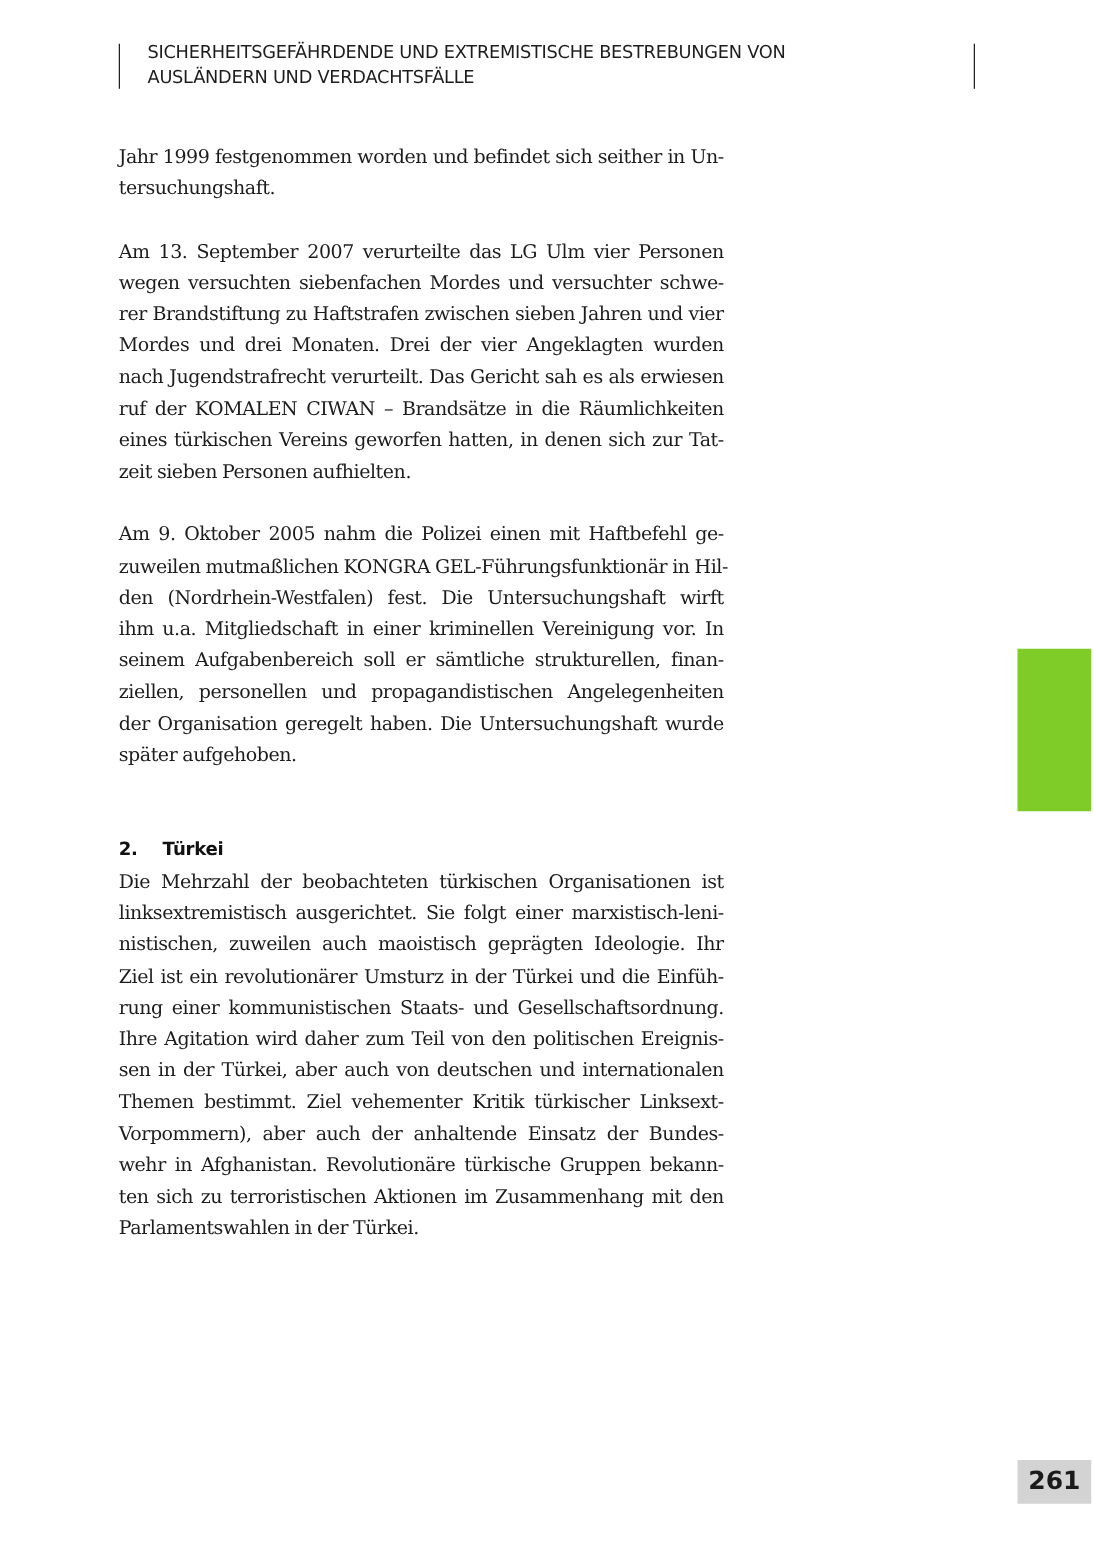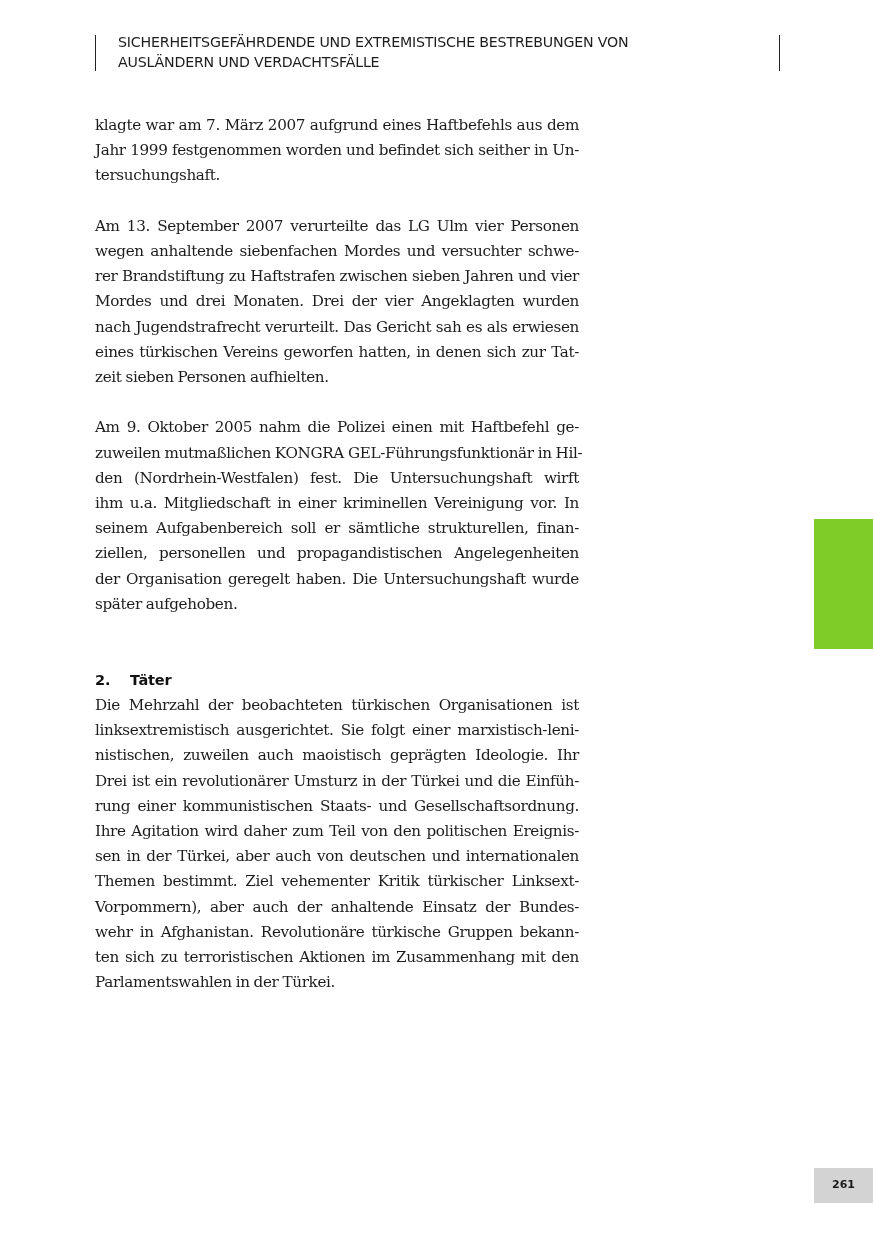--- a/index.html
+++ b/index.html
@@ -91,50 +91,50 @@
     }
     .page-number {
       position: absolute;
       left: 814px;
       top: 1168px;
       width: 59px;
       height: 35px;
       background: #d3d3d3;
       font-family: "DejaVu Sans", sans-serif;
       font-weight: bold;
-      font-size: 11px;
+      font-size: 20px;
       line-height: 33px;
       text-align: center;
       color: #1a1a1a;
     }
   </style>
 </head>
 <body>
 
 <div class="header">
   <div class="header-title"><span>SICHERHEITSGEFÄHRDENDE UND EXTREMISTISCHE BESTREBUNGEN VON</span>
 <span>AUSLÄNDERN UND VERDACHTSFÄLLE</span></div>
 </div>
 
 <div class="body-text">
 
   <p class="para">
-    <span class="line">klagte war am 7. März 2007 aufgrund eines Haftbefehls aus dem</span>
     <span class="line">Jahr 1999 festgenommen worden und befindet sich seither in Un-</span>
     <span class="line last">tersuchungshaft.</span>
   </p>
 
   <div class="gap"></div>
 
   <p class="para">
     <span class="line">Am 13. September 2007 verurteilte das LG Ulm vier Personen</span>
-    <span class="line">wegen anhaltende siebenfachen Mordes und versuchter schwe-</span>
+    <span class="line">wegen versuchten siebenfachen Mordes und versuchter schwe-</span>
     <span class="line">rer Brandstiftung zu Haftstrafen zwischen sieben Jahren und vier</span>
     <span class="line">Mordes und drei Monaten. Drei der vier Angeklagten wurden</span>
     <span class="line">nach Jugendstrafrecht verurteilt. Das Gericht sah es als erwiesen</span>
+    <span class="line">ruf der KOMALEN CIWAN – Brandsätze in die Räumlichkeiten</span>
     <span class="line">eines türkischen Vereins geworfen hatten, in denen sich zur Tat-</span>
     <span class="line last">zeit sieben Personen aufhielten.</span>
   </p>
 
   <div class="gap"></div>
 
   <p class="para">
     <span class="line">Am 9. Oktober 2005 nahm die Polizei einen mit Haftbefehl ge-</span>
     <span class="line">zuweilen mutmaßlichen KONGRA GEL-Führungsfunktionär in Hil-</span>
     <span class="line">den (Nordrhein-Westfalen) fest. Die Untersuchungshaft wirft</span>
@@ -142,28 +142,28 @@
     <span class="line">seinem Aufgabenbereich soll er sämtliche strukturellen, finan-</span>
     <span class="line">ziellen, personellen und propagandistischen Angelegenheiten</span>
     <span class="line">der Organisation geregelt haben. Die Untersuchungshaft wurde</span>
     <span class="line last">später aufgehoben.</span>
   </p>
 
   <div class="gap-big"></div>
 
   <h2 class="section-heading">
     <span class="num">2.</span>
-    <span>Täter</span>
+    <span>Türkei</span>
   </h2>
 
   <p class="para">
     <span class="line">Die Mehrzahl der beobachteten türkischen Organisationen ist</span>
     <span class="line">linksextremistisch ausgerichtet. Sie folgt einer marxistisch-leni-</span>
     <span class="line">nistischen, zuweilen auch maoistisch geprägten Ideologie. Ihr</span>
-    <span class="line">Drei ist ein revolutionärer Umsturz in der Türkei und die Einfüh-</span>
+    <span class="line">Ziel ist ein revolutionärer Umsturz in der Türkei und die Einfüh-</span>
     <span class="line">rung einer kommunistischen Staats- und Gesellschaftsordnung.</span>
     <span class="line">Ihre Agitation wird daher zum Teil von den politischen Ereignis-</span>
     <span class="line">sen in der Türkei, aber auch von deutschen und internationalen</span>
     <span class="line">Themen bestimmt. Ziel vehementer Kritik türkischer Linksext-</span>
     <span class="line">Vorpommern), aber auch der anhaltende Einsatz der Bundes-</span>
     <span class="line">wehr in Afghanistan. Revolutionäre türkische Gruppen bekann-</span>
     <span class="line">ten sich zu terroristischen Aktionen im Zusammenhang mit den</span>
     <span class="line last">Parlamentswahlen in der Türkei.</span>
   </p>
 </div>

